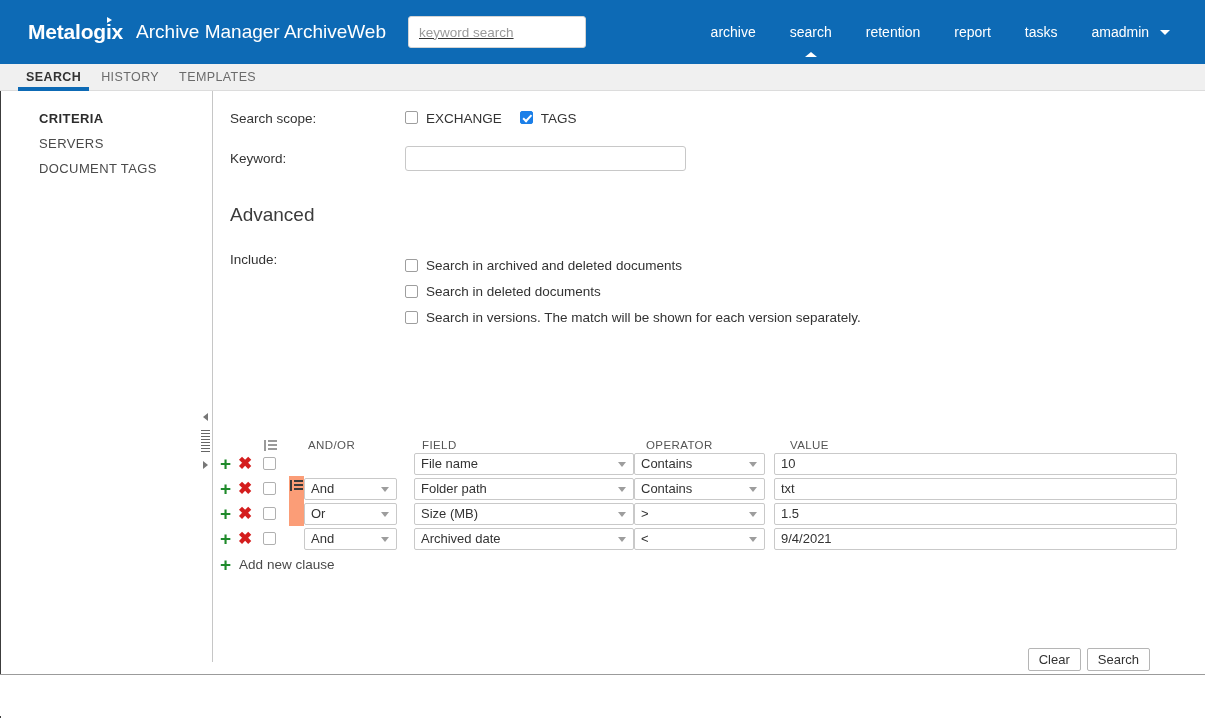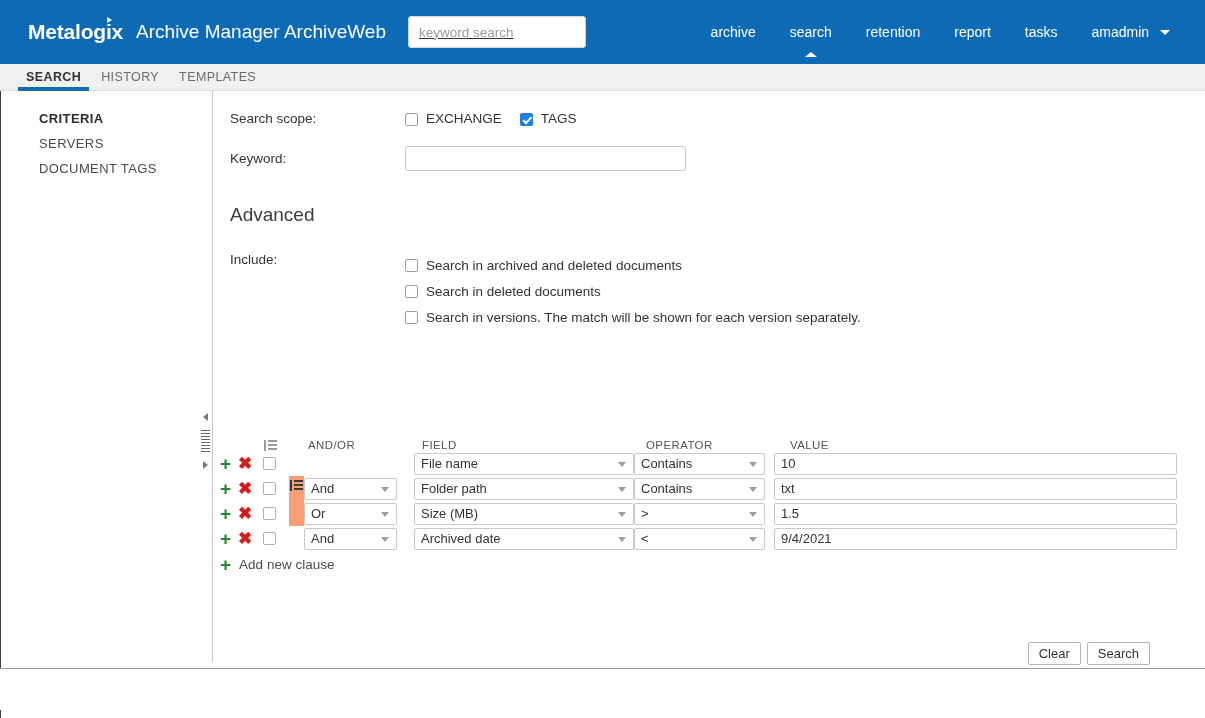--- a/index.html
+++ b/index.html
@@ -254,21 +254,21 @@
     transform: rotate(43deg);
   }
   .cb-label {
     font-size: 13.5px;
     color: #333;
     margin-left: 8px;
     margin-right: 18px;
     white-space: nowrap;
     cursor: pointer;
   }
-  .scope-group { display: flex; align-items: flex-end; }
+  .scope-group { display: flex; align-items: flex-start; }
 
   .keyword-input {
     width: 281px;
     height: 25px;
     border: 1px solid #c8c8c8;
     border-radius: 3px;
     background: #fff;
     padding: 0 7px;
     font-family: "Liberation Sans", sans-serif;
     font-size: 13px;
@@ -434,21 +434,21 @@
   .add-clause span.lbl {
     font-size: 13.5px;
     color: #4a4a4a;
     white-space: nowrap;
   }
 
   
   .footer {
     position: absolute;
     left: 0; right: 0;
-    bottom: 8px;
+    bottom: 2px;
     height: 41px;
     border-top: 1px solid #9b9b9b;
     background: #ffffff;
   }
   .footer-btns {
     position: absolute;
     right: 55px;
     top: -27px;
     display: flex;
     gap: 6px;

